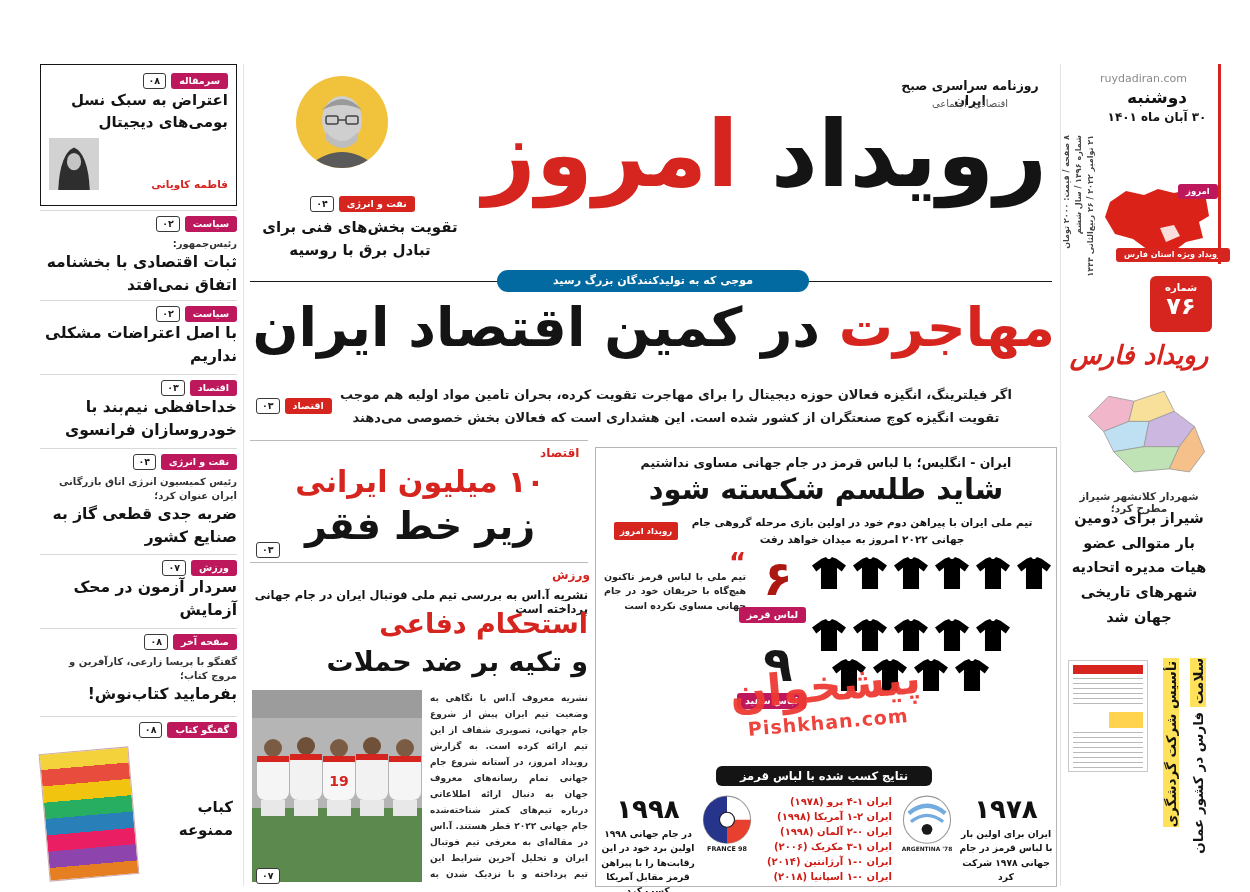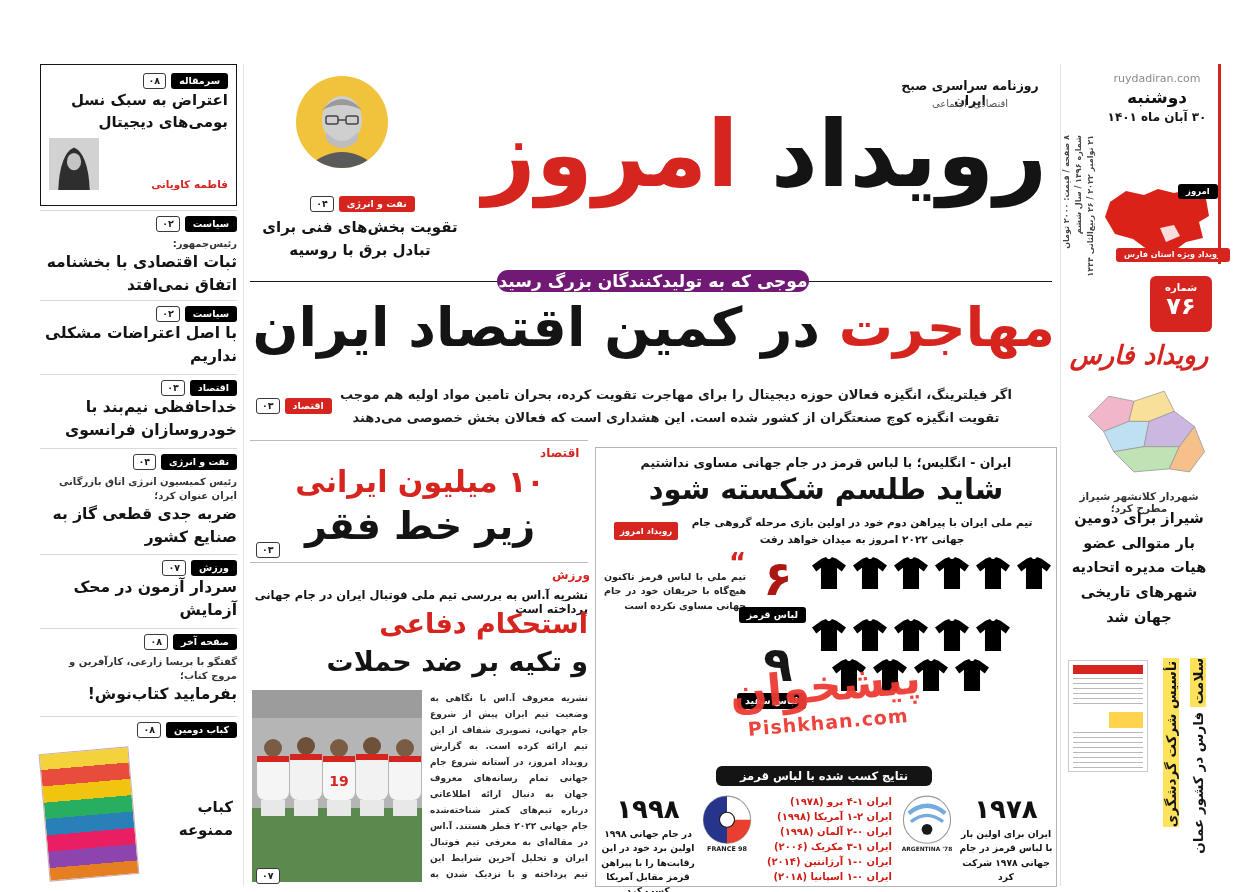--- a/index.html
+++ b/index.html
@@ -4,21 +4,21 @@
 <style>
   *{margin:0;padding:0;box-sizing:border-box}
   html,body{width:1250px;height:892px}
   body{font-family:"DejaVu Sans","Liberation Sans",sans-serif;direction:rtl;background:#fff;color:#141414;position:relative;overflow:hidden}
   .abs{position:absolute}
   .b{font-weight:bold}
   .center{text-align:center}
   .red{color:#d6241f}
   .hline{position:absolute;height:1px;background:#d9d9d9}
   .vline{position:absolute;width:1px;background:#e3e3e3}
-  .pill{display:inline-block;background:#000000;color:#fff;font-size:9.5px;font-weight:bold;padding:3px 8px;border-radius:3px;line-height:1;white-space:nowrap}
+  .pill{display:inline-block;background:#be185d;color:#fff;font-size:9.5px;font-weight:bold;padding:3px 8px;border-radius:3px;line-height:1;white-space:nowrap}
   .pill.r{background:#d6241f}
   .pnum{display:inline-block;border:1.2px solid #3a3a3a;color:#1a1a1a;font-size:9.5px;font-weight:bold;padding:2px 5px;border-radius:3px;line-height:1;background:#fff}
   .tagrow{display:flex;align-items:center;gap:5px}
   .item-title{font-size:15.5px;font-weight:bold;line-height:1.5;}
   .item-kicker{font-size:10px;font-weight:bold;color:#333;margin-top:5px;line-height:1.4}
   .vrot{position:absolute;transform-origin:top right;transform:rotate(-90deg)}
   .jers{display:flex;gap:3px}
   .jersey{width:38px;height:34px}
   .qblock{padding:6px 2px 10px;border-bottom:1px dashed #cfcfcf;max-height:72px;overflow:hidden}
   .qblock:last-child{border-bottom:none}
@@ -42,21 +42,21 @@
 <svg width="0" height="0" style="position:absolute" aria-hidden="true">
   <symbol id="jersey" viewBox="0 0 40 36">
     <path d="M12 3 L17 1 C18.5 4 21.5 4 23 1 L28 3 L38 10 L33.5 16.5 L28.5 12.5 L28.5 35 L11.5 35 L11.5 12.5 L6.5 16.5 L2 10 Z"></path>
   </symbol>
 </svg>
 
 <div class="vline" style="left:243px;top:64px;height:822px"></div>
 <div class="vline" style="left:1060px;top:64px;height:822px"></div>
 
 <div class="abs" style="left:1100px;top:72px;width:114px">
-  <div style="font-size:11px;color:#8a8a8a;direction:ltr;text-align:center">ruydadiran.com</div>
+  <div style="font-size:11px;color:#8a8a8a;direction:ltr;">ruydadiran.com</div>
   <div class="b center" style="font-size:17px;margin-top:2px">دوشنبه</div>
   <div class="b center" style="font-size:12px;margin-top:3px">۳۰ آبان ماه ۱۴۰۱</div>
 </div>
 <div class="vrot" style="left:901px;top:135px;width:185px;font-size:8px;font-weight:bold;color:#444;text-align:right">۲۱ نوامبر ۲۰۲۲ / ۲۶ ربیع‌الثانی ۱۴۴۴</div>
 <div class="vrot" style="left:889px;top:135px;width:185px;font-size:8px;font-weight:bold;color:#444;text-align:right">شماره ۱۴۹۶ / سال ششم</div>
 <div class="vrot" style="left:877px;top:135px;width:185px;font-size:8px;font-weight:bold;color:#444;text-align:right">۸ صفحه / قیمت: ۲۰۰۰ تومان</div>
 
 <svg class="abs" style="left:1100px;top:182px" width="112" height="78" viewBox="0 0 112 78">
   <path d="M10,20 L26,9 L44,13 L58,7 L74,11 L92,7 L106,17 L109,34 L99,40 L103,56 L86,60 L70,72 L48,68 L33,57 L15,52 L5,35 Z" fill="#db2218"></path>
   <path d="M60,46 L74,43 L80,54 L66,60 Z" fill="#ffffff" opacity="0.85"></path>
@@ -160,29 +160,29 @@
       <span class="pill">صفحه آخر</span>
       <span class="pnum">۰۸</span>
     </span>
   <div class="item-kicker">گفتگو با پریسا زارعی، کارآفرین و مروج کتاب؛</div>
   <div class="item-title">بفرمایید کتاب‌نوش!</div>
 </div>
 <div class="hline" style="left:40px;top:716px;width:197px"></div>
 
 <div class="abs" style="left:40px;top:722px;width:197px;height:164px">
   <span class="tagrow">
-      <span class="pill">کباب دومین</span>
+      <span class="pill">گفتگو کتاب</span>
       <span class="pnum">۰۸</span>
     </span>
   <div class="bookart abs" style="left:4px;top:28px"></div>
   <div class="abs b" style="right:4px;top:74px;width:86px;font-size:15px;line-height:1.5">کباب ممنوعه</div>
 </div>
 
 <div class="abs" style="left:250px;top:281px;width:802px;height:1px;background:#1a1a1a"></div>
-<div class="abs center" style="left:497px;top:270px;width:312px;height:22px;background:#701a75;color:#fff;border-radius:11px;font-size:17px;font-weight:bold;line-height:22px">موجی که به تولیدکنندگان بزرگ رسید</div>
+<div class="abs center" style="left:497px;top:270px;width:312px;height:22px;background:#0369a1;color:#fff;border-radius:11px;font-size:11px;font-weight:bold;line-height:22px">موجی که به تولیدکنندگان بزرگ رسید</div>
 <div class="abs b center" style="left:255px;top:296px;width:800px;font-size:54px;white-space:nowrap">
   <span style="color:#d6241f">مهاجرت</span><span> در کمین اقتصاد ایران</span>
 </div>
 <div class="abs b center" style="left:320px;top:384px;width:712px;font-size:13px;line-height:1.75;color:#1c1c1c">اگر فیلترینگ، انگیزه فعالان حوزه دیجیتال را برای مهاجرت تقویت کرده، بحران تامین مواد اولیه هم موجب تقویت انگیزه کوچ صنعتگران از کشور شده است. این هشداری است که فعالان بخش خصوصی می‌دهند</div>
 <span class="tagrow abs" style="left:256px;top:398px">
   <span class="pill r">اقتصاد</span>
     <span class="pnum">۰۳</span>
 </span>
 
 <div class="hline" style="left:250px;top:440px;width:338px;background:#bbb"></div>

